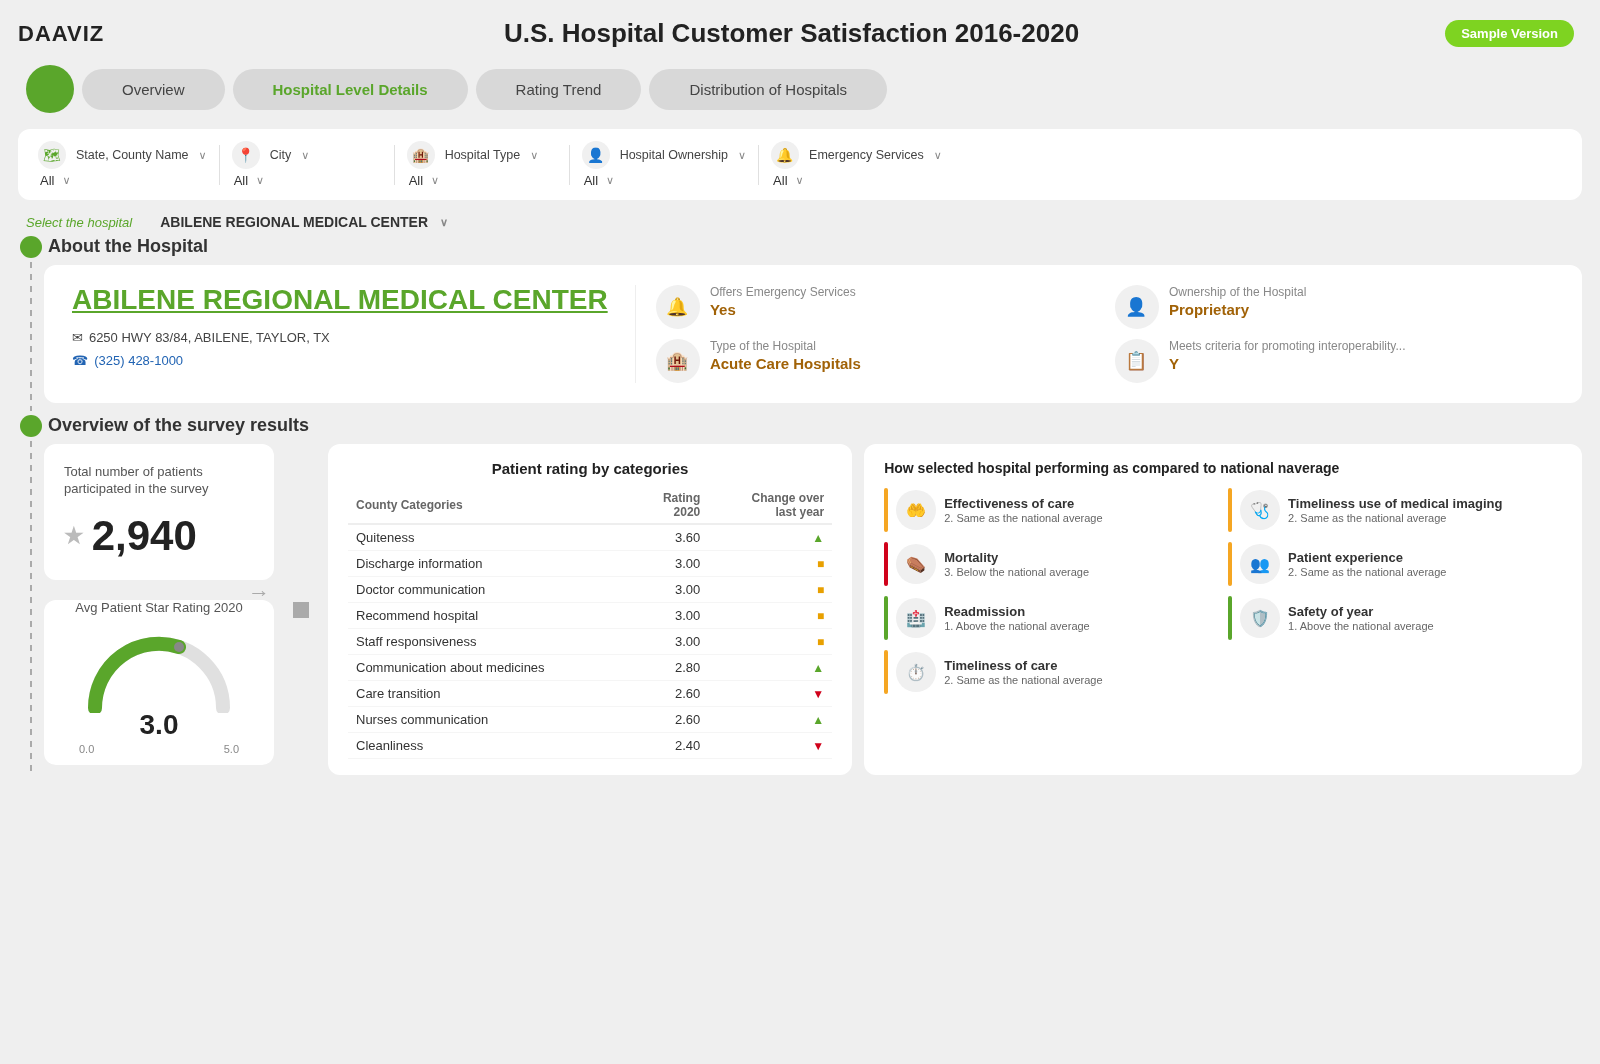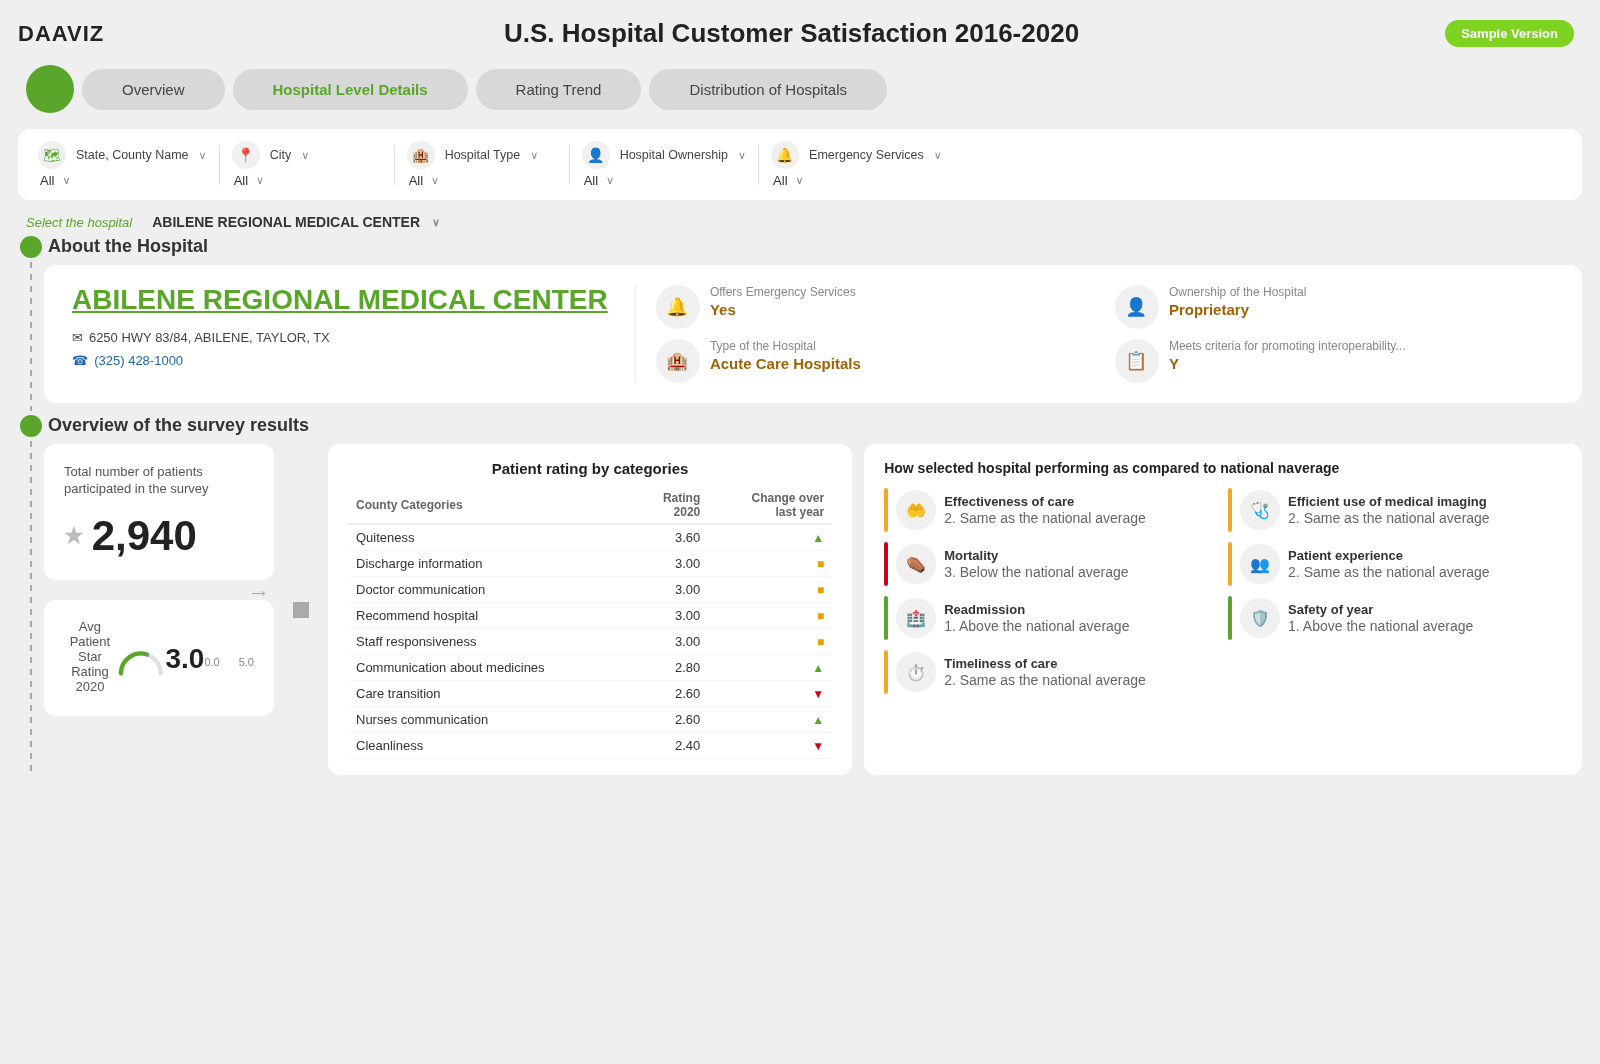--- a/index.html
+++ b/index.html
@@ -110,21 +110,21 @@
     .filter-divider {
       width: 1px;
       height: 40px;
       background: #e0e0e0;
     }
     .chevron { font-size: 11px; color: #888; margin-left: 4px; }
     
     .select-hospital-row {
       display: flex;
       align-items: center;
-      gap: 20px;
+      gap: 28px;
       padding: 6px 16px;
     }
     .select-hospital-label {
       color: #5aa62b;
       font-size: 13px;
       font-weight: 500;
       font-style: italic;
     }
     .hospital-select-dropdown {
       display: flex;
@@ -258,25 +258,25 @@
       font-weight: 800;
       color: #222;
       display: flex;
       align-items: center;
       gap: 8px;
     }
     
     .gauge-card {
       background: #fff;
       border-radius: 12px;
-      padding: 16px 20px 10px 20px;
+      padding: 0 20px 10px 20px;
       width: 230px;
       flex-shrink: 0;
       display: flex;
-      flex-direction: row;
+      flex-direction: column;
       align-items: center;
     }
     .gauge-title {
       font-size: 13px;
       color: #555;
       text-align: center;
       margin-bottom: 8px;
     }
     .gauge-value {
       font-size: 28px;
@@ -377,21 +377,21 @@
       color: #888;
       flex-shrink: 0;
     }
     .perf-text {}
     .perf-name {
       font-size: 13px;
       font-weight: 600;
       color: #333;
     }
     .perf-status {
-      font-size: 14px;
+      font-size: 11px;
       color: #666;
       margin-top: 1px;
     }
     
     .gauge-svg {
       width: 160px;
       height: 90px;
     }
     
     .filter-header-row {
@@ -698,21 +698,21 @@
       <div class="perf-icon-circle">🤲</div>
       <div class="perf-text">
         <div class="perf-name">Effectiveness of care</div>
         <div class="perf-status">2. Same as the national average</div>
       </div>
     </div>
                 <div class="perf-item">
       <div class="perf-bar yellow"></div>
       <div class="perf-icon-circle">🩺</div>
       <div class="perf-text">
-        <div class="perf-name">Efficient use of medical imaging</div>
+        <div class="perf-name">Timeliness use of medical imaging</div>
         <div class="perf-status">2. Same as the national average</div>
       </div>
     </div>
                 <div class="perf-item">
       <div class="perf-bar red"></div>
       <div class="perf-icon-circle">⚰️</div>
       <div class="perf-text">
         <div class="perf-name">Mortality</div>
         <div class="perf-status">3. Below the national average</div>
       </div>

